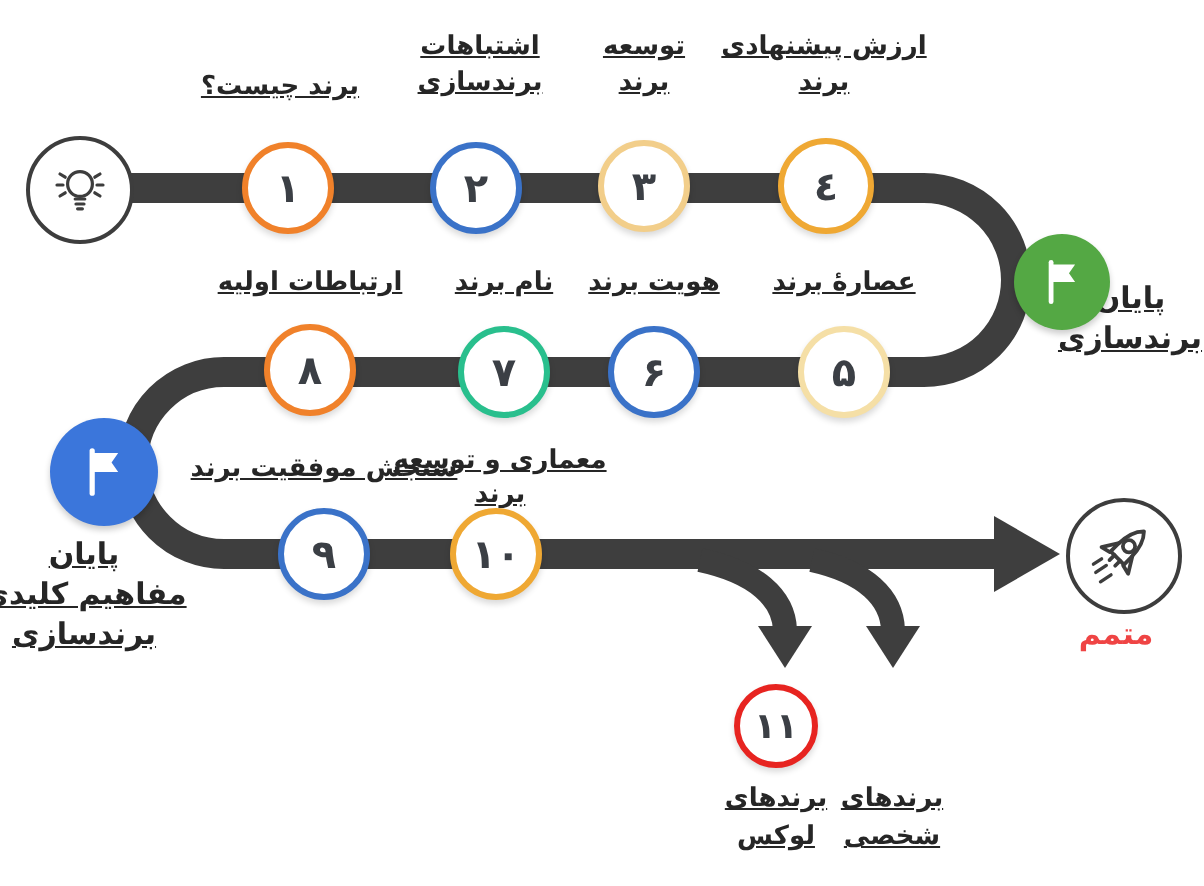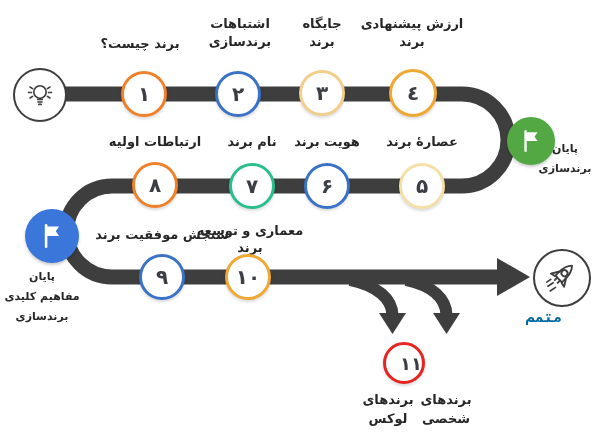--- a/index.html
+++ b/index.html
@@ -6,22 +6,22 @@
   .stage{
     position:relative;width:602px;height:443px;background:#ffffff;overflow:hidden;
     font-family:"DejaVu Sans","Liberation Sans",sans-serif;
   }
   .stage svg.pathlayer{position:absolute;left:0;top:0;z-index:1;}
   .lbl{
     position:absolute;z-index:2;transform:translateX(-50%);
     text-align:center;font-weight:bold;font-size:13px;line-height:18px;
     color:#262626;direction:rtl;white-space:nowrap;
   }
-  .lbl span{display:block;}
-  .lbl.milestone{font-size:11px;line-height:20px;}
+  .lbl span{display:block;text-decoration:underline;}
+  .lbl.milestone{font-size:15px;line-height:20px;}
   .lbl.small{line-height:17px;}
   .lbl.bottom{line-height:19px;}
   .node{
     position:absolute;z-index:3;transform:translate(-50%,-50%);
     border-radius:50%;background:#fff;display:flex;align-items:center;justify-content:center;
     box-sizing:border-box;
   }
   .step{
     width:46px;height:46px;border:3px solid #ccc;
     font-weight:bold;font-size:20px;color:#3B3F45;
@@ -60,21 +60,21 @@
   </div>
 
   <div class="lbl" style="left:140px;top:35px">
       <span>برند چیست؟</span>
     </div>
   <div class="lbl" style="left:240px;top:15px">
       <span>اشتباهات</span>
       <span>برندسازی</span>
     </div>
   <div class="lbl" style="left:322px;top:15px">
-      <span>جایگاه</span>
+      <span>توسعه</span>
       <span>برند</span>
     </div>
   <div class="lbl" style="left:412px;top:15px">
       <span>ارزش پیشنهادی</span>
       <span>برند</span>
     </div>
 
   <div class="node step" style="left: 144px; top: 94px; border-color: rgb(240, 129, 42);">
       <span>۱</span>
     </div>
@@ -145,21 +145,21 @@
       <span>برند</span>
     </div>
 
   <div class="node step" style="left: 162px; top: 277px; border-color: rgb(58, 114, 200);">
       <span>۹</span>
     </div>
   <div class="node step" style="left: 248px; top: 277px; font-size: 20px; border-color: rgb(239, 168, 51);">
       <span>۱۰</span>
     </div>
 
-  <div class="node step red" style="left: 404px; top: 363px; border-color: rgb(231, 36, 32); justify-content: flex-end;">
+  <div class="node step red" style="left: 388px; top: 363px; border-color: rgb(231, 36, 32);">
       <span>۱۱</span>
     </div>
   <div class="lbl bottom" style="left:388px;top:390px">
       <span>برندهای</span>
       <span>لوکس</span>
     </div>
   <div class="lbl bottom" style="left:446px;top:390px">
       <span>برندهای</span>
       <span>شخصی</span>
     </div>
@@ -173,15 +173,15 @@
         <path d="M21 14 L25 20.5 L21 19.5"></path>
         <path d="M15.3 19 V22 M18.7 19 V22"></path>
       </g>
       <g stroke="#3d3d3d" stroke-width="1.4" stroke-linecap="round">
         <path d="M5 24 l4.5 -3"></path>
           <path d="M7 28 l4.5 -3"></path>
           <path d="M4 20.5 l3.5 -2.3"></path>
       </g>
     </svg>
   </div>
-  <div class="brand" style="left: 544px; top: 308px; color: #0369a1; font-family: Liberation Mono, monospace;">متمم</div>
+  <div class="brand" style="left: 558px; top: 308px; color: #ef4444;">متمم</div>
 
 </div>
 
 </body></html>

